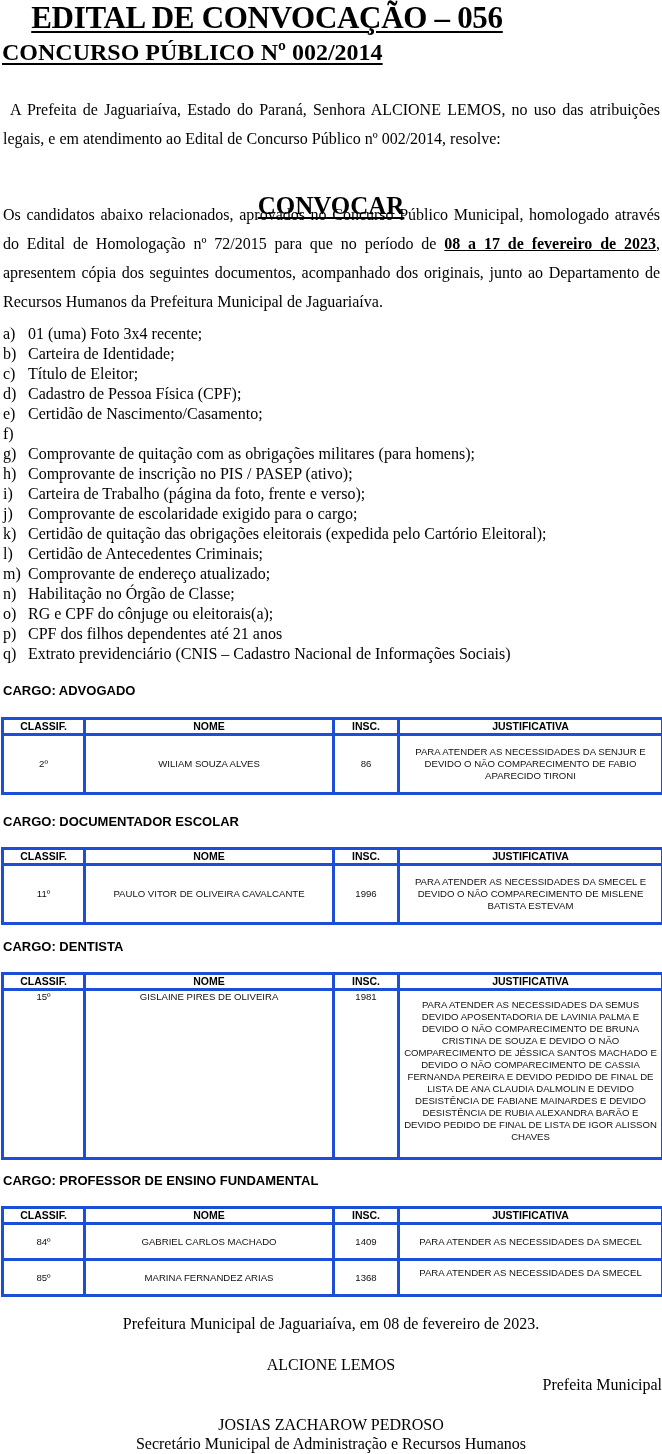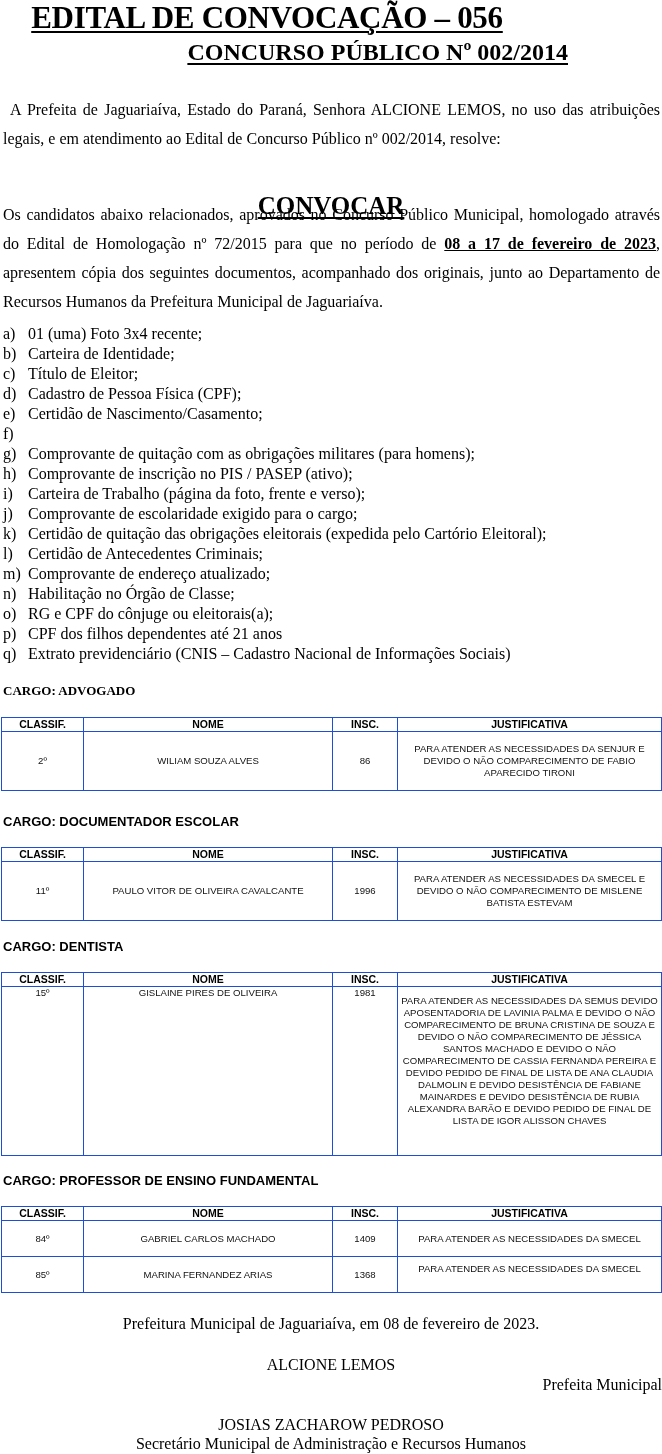--- a/index.html
+++ b/index.html
@@ -14,22 +14,22 @@
     .page { position: absolute; left: 0; top: 0; width: 662px; }
 
     .title {
       position: absolute; left: 0; width: 534px; top: 0px;
       text-align: center; font-weight: bold; font-size: 31px;
       line-height: 36px; text-decoration: underline;
       text-decoration-thickness: 2px; text-underline-offset: 3px;
       letter-spacing: -0.3px;
     }
     .subtitle {
-      position: absolute; left: 16px; width: 552px; top: 37px;
-      text-align: right; font-weight: bold; font-size: 24px;
+      position: absolute; left: 2px; width: 552px; top: 37px;
+      text-align: left; font-weight: bold; font-size: 24px;
       line-height: 30px; text-decoration: underline;
       text-decoration-thickness: 2px; text-underline-offset: 3px;
     }
     .para {
       position: absolute; left: 3px; width: 657px;
       font-size: 16px; line-height: 29px; text-align: justify;
     }
     .intro { top: 95px; text-indent: 7px; }
     .convocar {
       position: absolute; left: 0; width: 662px; top: 158px;
@@ -53,21 +53,21 @@
       font-family: "Liberation Sans", "DejaVu Sans", sans-serif;
       font-weight: bold; font-size: 13px; line-height: 16px;
     }
     table.cands {
       position: absolute; left: 1px; width: 660px;
       border-collapse: collapse; table-layout: fixed;
       font-family: "Liberation Sans", "DejaVu Sans", sans-serif;
       font-size: 9.6px; color: #111;
     }
     table.cands th, table.cands td {
-      border: 1px solid #1d4ed8;
+      border: 3px solid #1d4ed8;
       text-align: center;
       padding: 0 3px;
     }
     table.cands th {
       font-weight: bold; font-size: 10.5px; height: 13px; line-height: 13px;
       color: #000;
     }
     table.cands td { line-height: 12px; vertical-align: middle; }
     table.cands td.top { vertical-align: top; }
     col.c1 { width: 82px; }
@@ -157,21 +157,21 @@
     <li>
         <span class="letter">p)</span>
         <span>CPF dos filhos dependentes até 21 anos</span>
       </li>
     <li>
         <span class="letter">q)</span>
         <span>Extrato previdenciário (CNIS – Cadastro Nacional de Informações Sociais)</span>
       </li>
   </ul>
 
-  <div class="cargo" style="top:683px;font-family:Liberation Serif, serif;">CARGO: ADVOGADO</div>
+  <div class="cargo" style="top:683px;">CARGO: ADVOGADO</div>
   <table class="cands" style="top:717px;">
     <colgroup>
         <col class="c1">
         <col class="c2">
         <col class="c3">
         <col class="c4">
       </colgroup>
     <thead>
       <tr>
         <th>CLASSIF.</th>

